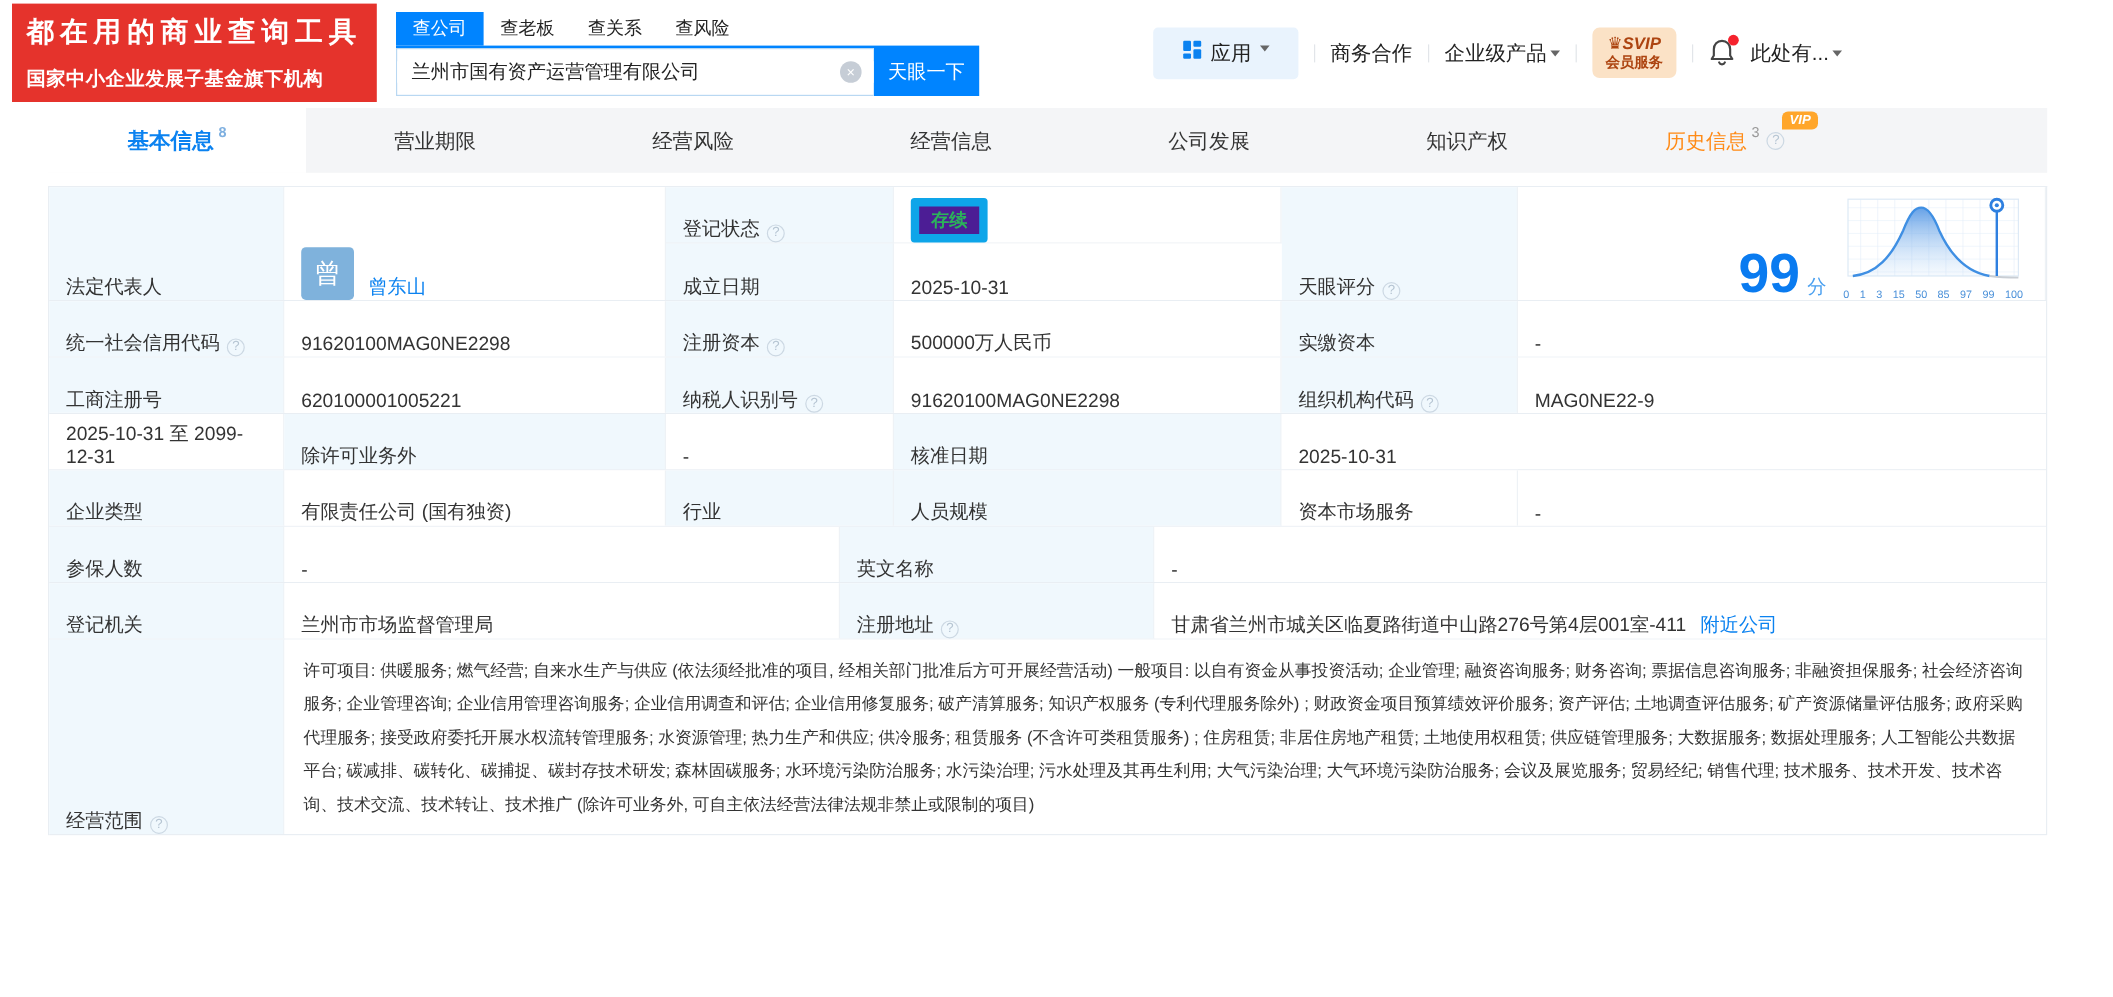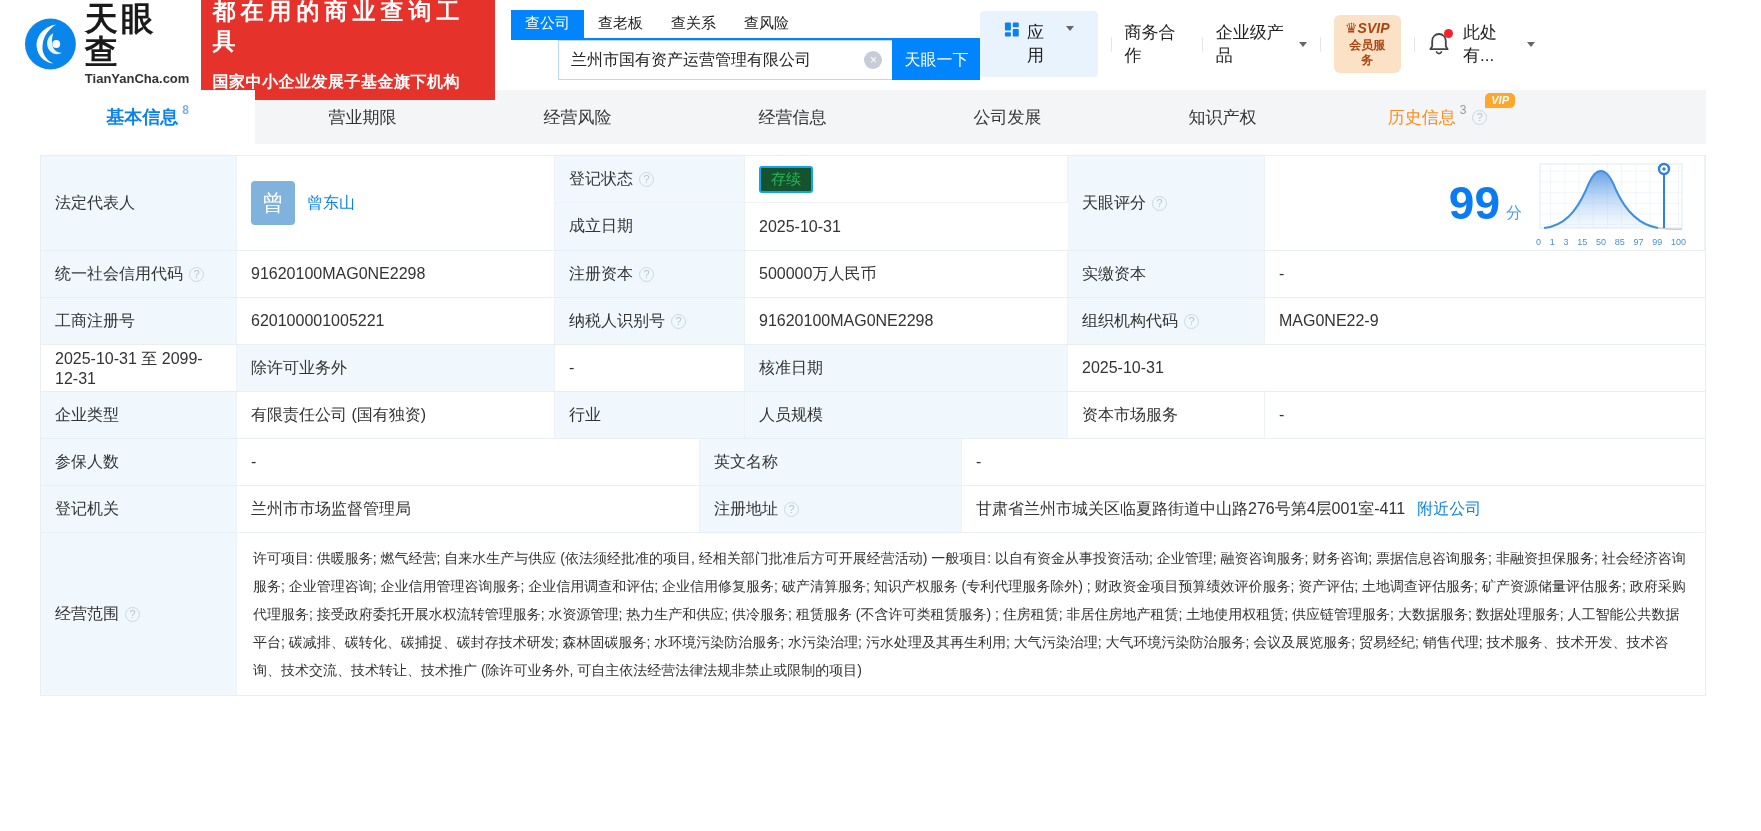--- a/index.html
+++ b/index.html
@@ -14,21 +14,21 @@
   .logo-en { font-size:13px; font-weight:bold; color:#333; margin-top:3px; }
   .promo { margin-left:10px; background:#e5332c; color:#fff; padding:9px 12px 8px; }
   .promo-l1 { font-size:23px; font-weight:700; letter-spacing:5px; line-height:1.3; }
   .promo-l2 { font-size:16px; font-weight:600; letter-spacing:0.5px; line-height:1.3; margin-top:15px; }
 
   .search-block { margin-left:16px; width:486px; margin-top:2px; }
   .search-tabs { display:flex; border-bottom:2px solid #0084ff; align-items:flex-end; }
   .search-tab { font-size:15px; color:#222; padding:4px 14px 5px; cursor:pointer; }
   .search-tab.active { background:#0084ff; color:#fff; }
   .search-row { display:flex; height:40px; }
-  .search-input-wrap { flex:1; border:1px solid #b9d8f2; border-right:none; position:relative; display:flex; align-items:center; background:#fff;margin-left:47px; }
+  .search-input-wrap { flex:1; border:1px solid #b9d8f2; border-right:none; position:relative; display:flex; align-items:center; background:#fff; }
   .search-input { border:none; outline:none; width:100%; font-size:16px; padding:0 38px 0 12px; color:#222; font-family:inherit; }
   .clear-btn { position:absolute; right:10px; width:18px; height:18px; border-radius:50%; background:#c6cdd6; color:#fff; font-size:12px; line-height:18px; text-align:center; cursor:pointer; }
   .search-btn { width:88px; background:#0084ff; color:#fff; font-size:16px; border:none; cursor:pointer; font-family:inherit; }
 
   .header-right { margin-left:auto; margin-right:226px; display:flex; align-items:center; gap:13px; }
   .apps-btn { background:#e9f3fd; border-radius:4px; padding:10px 24px; display:flex; align-items:flex-start; gap:7px; font-size:17px; color:#222; cursor:pointer; }
   .caret { width:0; height:0; border:4px solid transparent; border-top:5px solid #666; margin-top:5px; display:inline-block; }
   .hr-sep { width:1px; height:15px; background:#e2e5e9; }
   .hr-link { font-size:17px; color:#222; cursor:pointer; display:flex; align-items:center; gap:3px; }
   .svip { background:#fbe2c6; border-radius:6px; padding:5px 11px; text-align:center; color:#ad4410; cursor:pointer; line-height:1.25; }
@@ -46,53 +46,41 @@
   .tab.vip-tab { color:#ff8b17; }
   .vip-tag { position:absolute; top:3px; right:30px; background:#ffa62b; color:#fff; font-size:11px; font-weight:bold; font-style:italic; padding:1px 6px 2px; border-radius:5px 5px 5px 0; }
   .tab-filler { flex:1; }
 
   
   .q { width:15px; height:15px; border:1px solid #ccd8e3; border-radius:50%; color:#b5c4d2; font-size:11px; line-height:13px; text-align:center; margin-left:6px; flex:none; display:inline-block; cursor:pointer; }
   .table { margin:11px 0 0 40px; width:1666px; border:1px solid #e9eef3; border-bottom:none; }
   .trow { display:grid; grid-template-columns:196px 318px 190px 323px 197px 1fr; border-bottom:1px solid #e9eef3; }
   .trow.alt { grid-template-columns:196px 463px 262px 1fr; }
   .trow.scope { grid-template-columns:196px 1fr; }
-  .cell { display:flex; align-items:center; padding:0 14px; font-size:16px; min-height:46px; border-right:1px solid #eef2f6; background:#fff; }
+  .cell { display:flex; align-items:flex-end; padding:0 14px; font-size:16px; min-height:46px; border-right:1px solid #eef2f6; background:#fff; }
   .cell:last-child { border-right:none; }
   .lbl { background:#f0f8fd; }
   .row1 { grid-template-rows:47px 47px; }
   .span2 { grid-row:1 / 3; }
   .sub-b { border-bottom:1px solid #eef2f6; }
   .avatar { width:44px; height:44px; border-radius:4px; background:#7fb2dc; color:#fff; font-size:22px; display:flex; align-items:center; justify-content:center; margin-right:12px; flex:none; cursor:pointer; }
   .link { color:#0b82f0; cursor:pointer; }
-  .status-badge { border:2px solid #0ea5e9; background:#14532d; color:#2cb35a; padding:2px 10px; border-radius:3px; font-size:15px; }
+  .status-badge { border:7px solid #0ea5e9; background:#4c1d95; color:#2cb35a; padding:2px 10px; border-radius:3px; font-size:15px;font-weight:bold; }
   .score-cell { justify-content:flex-end; gap:14px; padding-right:16px;padding-left:20px; }
   .score-num { font-size:46px; font-weight:800; color:#0a7bf0; line-height:1; }
   .score-unit { font-size:16px; color:#4aa0f0; margin-top:20px; margin-left:-8px; }
   .chart-wrap { width:152px; }
   .axis { display:flex; justify-content:space-between; width:150px; font-size:9px; color:#4a90d9; margin-top:1px; }
   .scope-cell { padding:11px 16px; font-size:14px; line-height:28px; align-items:flex-start; display:block; }
   .addr-link { margin-left:12px; white-space:nowrap; }
 </style>
 </head>
 <body>
 
 <div class="header">
-  <div class="logo">
-    <svg width="54" height="54" viewBox="0 0 54 54">
-      <circle cx="27" cy="27" r="26" fill="#0a85e9"></circle>
-      <path d="M33,7 C20,9 12,19 13,30 C14,39 21,46 30,47 C22,43 18,36 19,28 C20,18 26,11 33,7 Z" fill="#fff"></path>
-      <path d="M30,16 C24,19 22,26 25,32 C28,37 34,39 39,36 C34,36 30,33 29,28 C28,23 29,19 30,16 Z" fill="#fff" opacity="0.9"></path>
-      <circle cx="33" cy="27" r="4" fill="#fff"></circle>
-    </svg>
-    <div class="logo-text">
-      <div class="logo-cn">天眼查</div>
-      <div class="logo-en">TianYanCha.com</div>
-    </div>
-  </div>
 
   <div class="promo">
     <div class="promo-l1">都在用的商业查询工具</div>
     <div class="promo-l2">国家中小企业发展子基金旗下机构</div>
   </div>
 
   <div class="search-block">
     <div class="search-tabs">
       <div class="search-tab active">查公司</div>
       <div class="search-tab">查老板</div>

